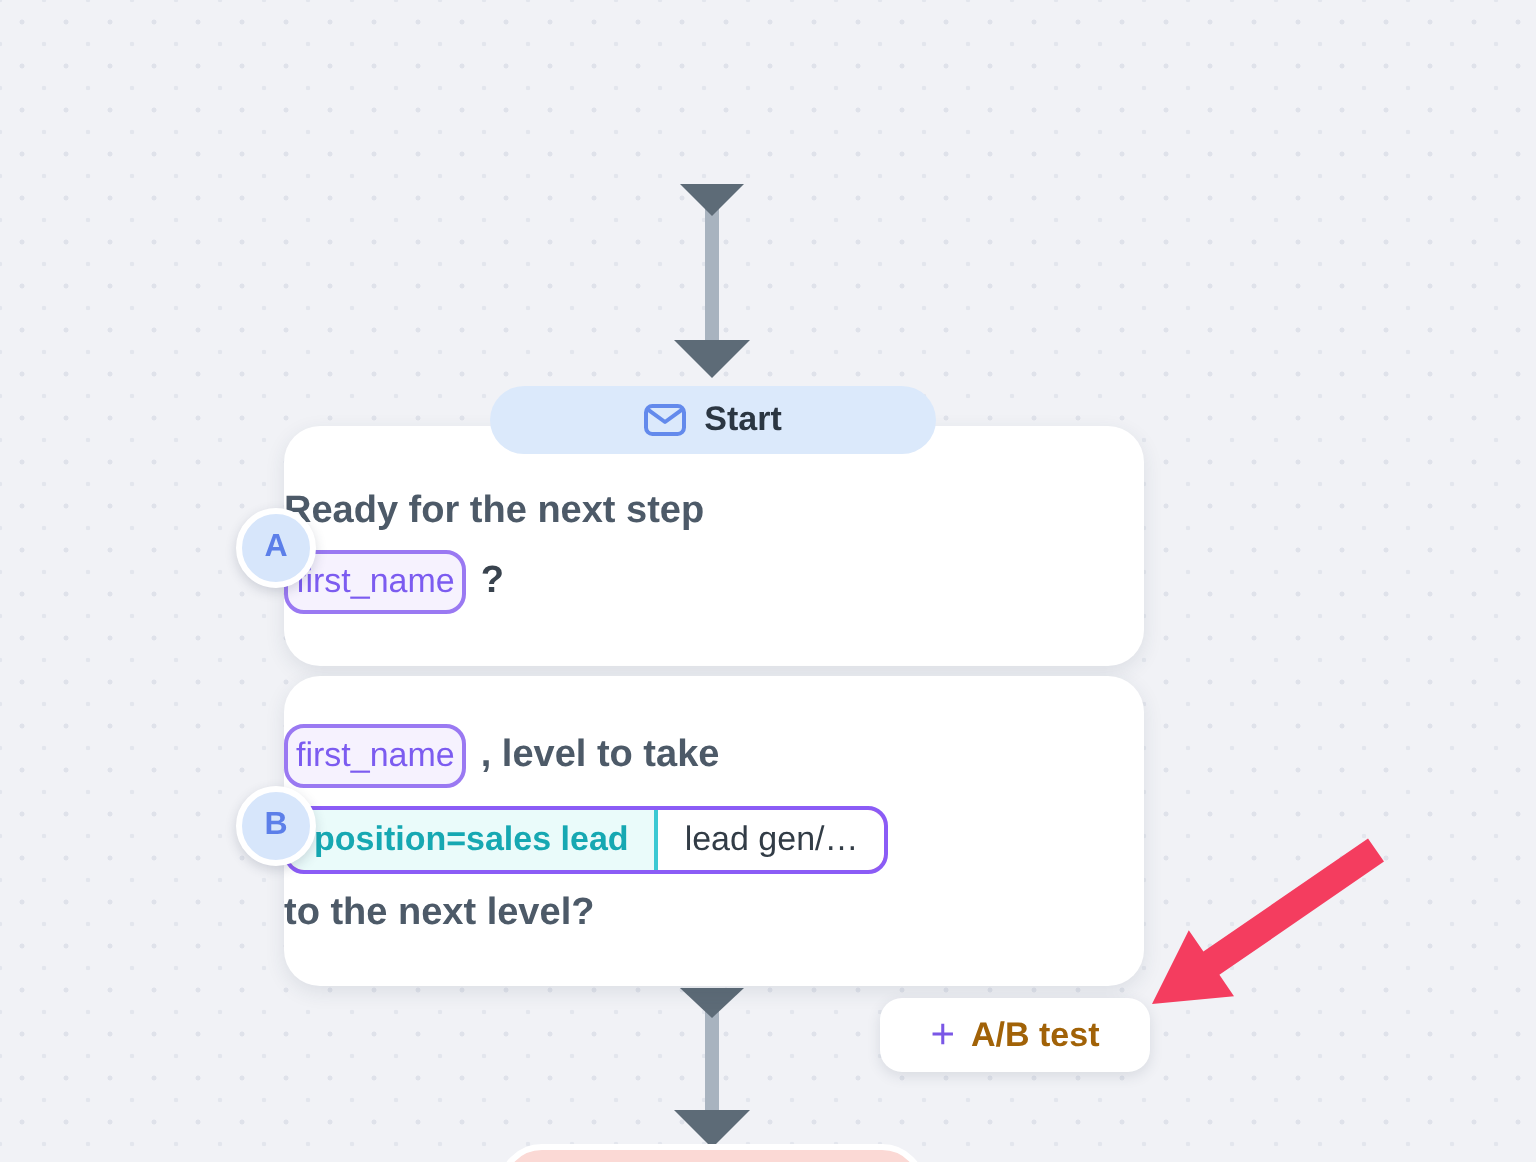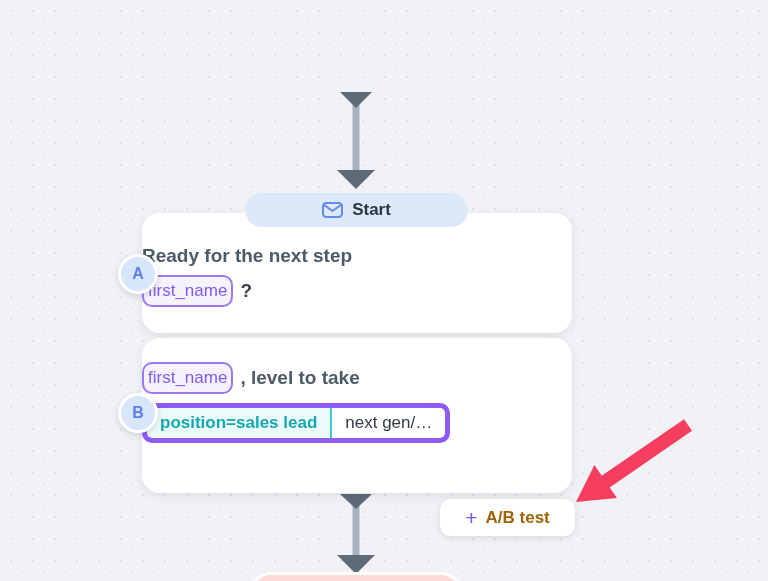--- a/index.html
+++ b/index.html
@@ -74,21 +74,21 @@
     padding: 4px 4px;
     font-size: 17px; color: #7c5cf0;
     background: #f6f2fe;
     border: 2px solid #9a79f2;
     border-radius: 10px;
   }
 
   
   .tag-teal {
     display: flex; align-items: stretch;
-    border: 5px solid #8b5cf6;
+    border: 2px solid #8b5cf6;
     border-radius: 10px;
     overflow: hidden;
     background: #a21caf;
   }
   .tag-teal .seg-left {
     padding: 5px 13px;
     background: #eafbfa;
     color: #16a8b2; font-size: 17px; font-weight: 700;
   }
   .tag-teal .seg-right {
@@ -174,23 +174,24 @@
   </div>
 
   <div class="card card-b">
     <div class="card-row">
       <span class="tag-purple">first_name</span>
       <span class="card-text">, level to take</span>
     </div>
     <div class="card-row">
       <span class="tag-teal">
         <span class="seg-left">position=sales lead</span>
-        <span class="seg-right">next gen/…</span>
+        <span class="seg-right">lead gen/…</span>
       </span>
     </div>
+    <div class="card-text">to the next level?</div>
   </div>
 
   <div class="variant-circle variant-b">
     <span>B</span>
   </div>
 
   <svg class="connector connector-2" width="44" height="80" viewBox="0 0 44 80">
     <rect x="18.5" y="5" width="7" height="58" fill="#a8b3bf"></rect>
     <polygon points="6,0 38,0 22,15" fill="#5d6b77"></polygon>
     <polygon points="3,61 41,61 22,80" fill="#5d6b77"></polygon>

